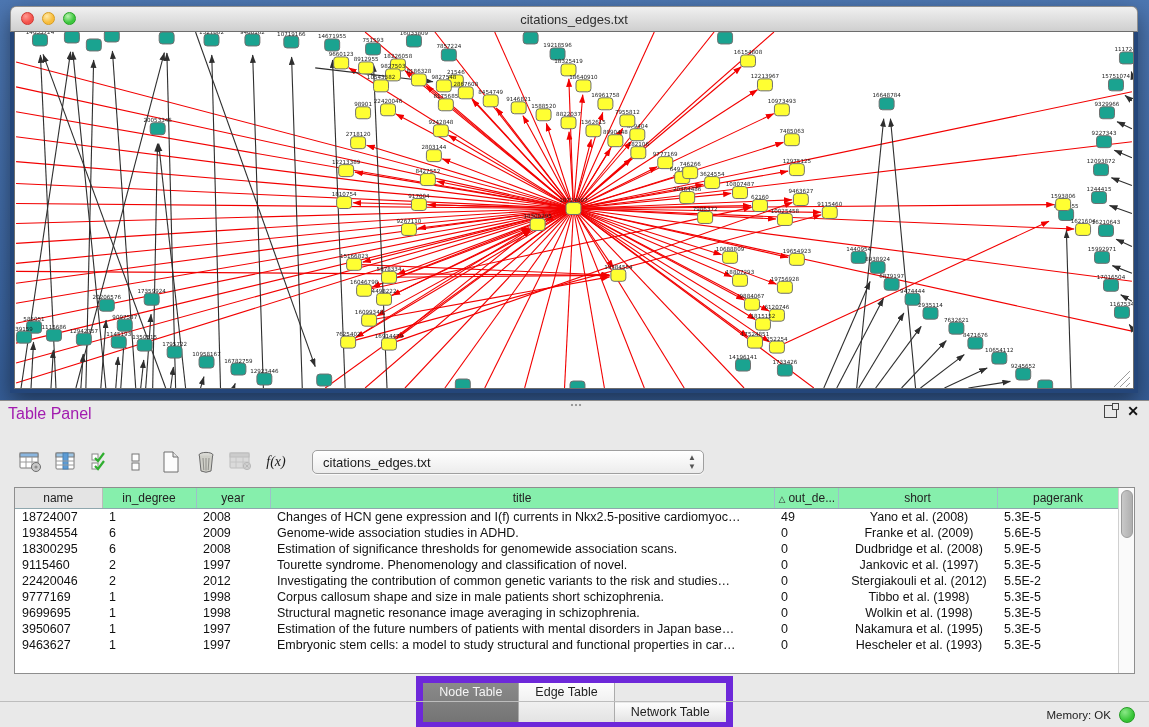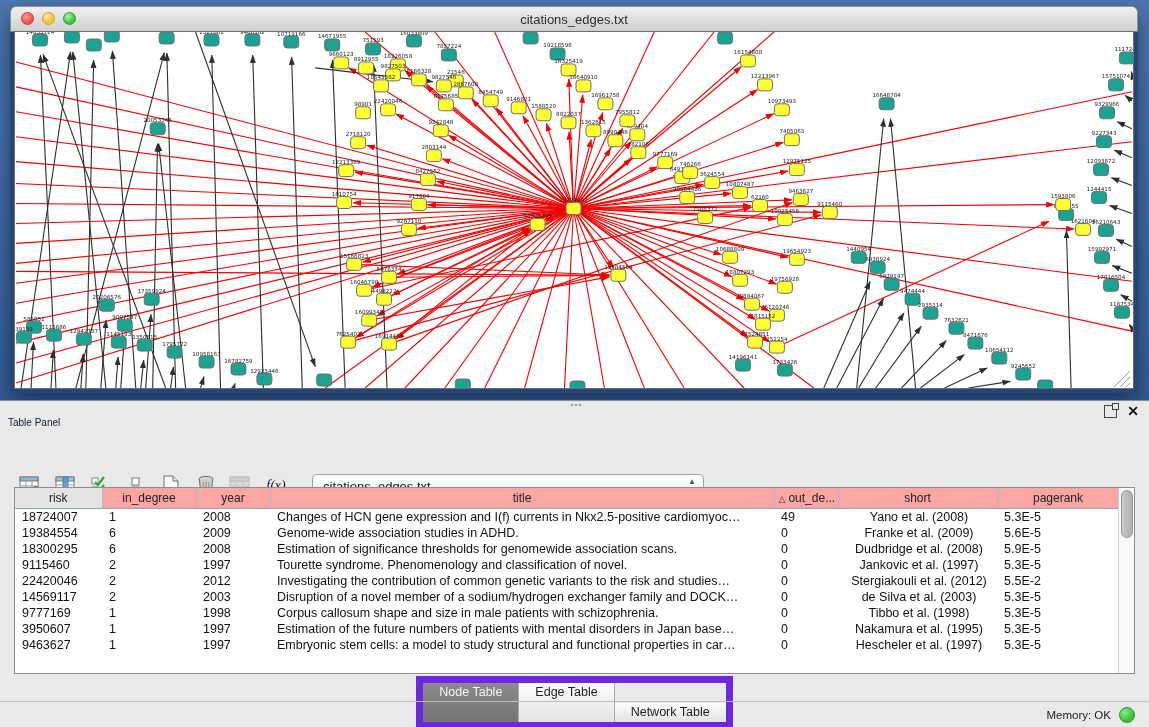--- a/index.html
+++ b/index.html
@@ -22,41 +22,41 @@
   .light.red{background:radial-gradient(circle at 35% 30%,#ff9a92,#f4534c 60%);border:1px solid #ce3631;}
   .light.yellow{background:radial-gradient(circle at 35% 30%,#ffe9a8,#f8bd3c 60%);border:1px solid #d79c1e;}
   .light.green{background:radial-gradient(circle at 35% 30%,#baf2b0,#3dc73e 60%);border:1px solid #24a323;}
   .canvas-wrap{position:absolute;left:4px;top:25px;width:1120px;height:358px;
     background:#ffffff;overflow:hidden;border:1px solid #6d6d6d;box-sizing:border-box;}
   .canvas-wrap svg{display:block;}
   
   .table-panel{position:absolute;left:0;top:400px;width:1149px;height:327px;
     background:#e9e9e9;border-top:1px solid #8a8a8a;}
   .panel-header{position:absolute;left:0;top:0;width:100%;height:22px;}
-  .panel-title{position:absolute;left:8px;top:16px;font-size:10px;color:#0f172a;}
+  .panel-title{position:absolute;left:8px;top:4px;font-size:16px;color:#a21caf;}
   .panel-header-icons{position:absolute;right:10px;top:3px;display:flex;gap:10px;align-items:center;}
   .float-ico{width:11px;height:11px;border:1px solid #444;position:relative;}
   .float-ico:before{content:"";position:absolute;right:-3px;top:-3px;width:5px;height:5px;border:1px solid #444;background:#e9e9e9;}
   .close-ico{font-size:14px;font-weight:bold;color:#111;line-height:14px;cursor:default;}
   .splitter{position:absolute;left:570px;top:2px;width:12px;height:4px;
     background:radial-gradient(circle,#9a9a9a 1px,transparent 1.6px);background-size:4px 4px;}
-  .toolbar{position:absolute;left:18px;top:44px;height:34px;display:flex;align-items:center;gap:9px;margin-top:24px;}
+  .toolbar{position:absolute;left:18px;top:44px;height:34px;display:flex;align-items:center;gap:9px;}
   .tbtn{width:26px;height:26px;display:flex;align-items:center;justify-content:center;}
   .tbtn svg{display:block;}
   .fx{font-size:14px;color:#1a1a1a;font-style:italic;font-family:"Liberation Serif",serif;}
   .combo{margin-left:14px;width:390px;height:22px;border:1px solid #9f9f9f;border-radius:5px;
     background:linear-gradient(180deg,#ffffff,#ececec);display:flex;align-items:center;position:relative;
     box-shadow:0 1px 1px rgba(255,255,255,.8);}
   .combo .val{font-size:13px;color:#1a1a1a;padding-left:10px;}
   .combo .stepper{position:absolute;right:7px;top:2px;font-size:8px;line-height:9px;color:#555;text-align:center;}
   
   .tablewrap{position:absolute;left:14px;top:86px;width:1121px;height:187px;
     background:#fff;border:1px solid #8e8e8e;box-sizing:border-box;overflow:hidden;}
   table.grid{border-collapse:collapse;table-layout:fixed;width:1104px;}
-  table.grid th{height:20px;background:#fca5a5;border-right:1px solid #9dbfca;border-bottom:1px solid #8fa7ae;
+  table.grid th{height:20px;background:#86efac;border-right:1px solid #9dbfca;border-bottom:1px solid #8fa7ae;
     font-size:12px;font-weight:normal;color:#222;text-align:center;padding:0 4px;overflow:hidden;white-space:nowrap;}
   table.grid th.gray{background:#e4e4e4;border-right:1px solid #bbb;}
   table.grid td{height:16px;font-size:12.5px;color:#111;padding:0 4px 0 7px;
     overflow:hidden;white-space:nowrap;text-overflow:ellipsis;}
   table.grid td.center{text-align:center;}
   .sort-tri{font-size:9px;margin-right:3px;color:#333;}
   .vscroll{position:absolute;right:0;top:0;width:15px;height:100%;background:#fafafa;border-left:1px solid #d0d0d0;}
   .vthumb{position:absolute;left:2px;top:2px;width:10px;height:46px;border-radius:6px;
     background:linear-gradient(90deg,#c9c9c9,#aeaeae);border:1px solid #9b9b9b;}
   
@@ -588,21 +588,21 @@
           <col style="width: 87px;">
           <col style="width: 94px;">
           <col style="width: 74px;">
           <col style="width: 504px;">
           <col style="width: 64px;">
           <col style="width: 159px;">
           <col style="width: 122px;">
         </colgroup>
       <thead>
           <tr>
-            <th class="gray">risk</th>
+            <th class="gray">name</th>
             <th>in_degree</th>
             <th>year</th>
             <th>title</th>
             <th><span class="sort-tri">△</span>out_de...</th>
             <th>short</th>
             <th>pagerank</th>
           </tr>
         </thead>
       <tbody>
           <tr>
@@ -644,53 +644,53 @@
           <tr>
             <td>22420046</td>
             <td>2</td>
             <td>2012</td>
             <td>Investigating the contribution of common genetic variants to the risk and studies…</td>
             <td>0</td>
             <td class="center">Stergiakouli et al. (2012)</td>
             <td>5.5E-2</td>
           </tr>
           <tr>
-            <td>14569117</td>
-            <td>2</td>
-            <td>2003</td>
-            <td>Disruption of a novel member of a sodium/hydrogen exchanger family and DOCK…</td>
-            <td>0</td>
-            <td class="center">de Silva et al. (2003)</td>
-            <td>5.3E-5</td>
-          </tr>
-          <tr>
             <td>9777169</td>
             <td>1</td>
             <td>1998</td>
-            <td>Corpus callosum shape and size in male patients with schizophrenia.</td>
+            <td>Corpus callosum shape and size in male patients short schizophrenia.</td>
             <td>0</td>
             <td class="center">Tibbo et al. (1998)</td>
+            <td>5.3E-5</td>
+          </tr>
+          <tr>
+            <td>9699695</td>
+            <td>1</td>
+            <td>1998</td>
+            <td>Structural magnetic resonance image averaging in schizophrenia.</td>
+            <td>0</td>
+            <td class="center">Wolkin et al. (1998)</td>
             <td>5.3E-5</td>
           </tr>
           <tr>
             <td>3950607</td>
             <td>1</td>
             <td>1997</td>
             <td>Estimation of the future numbers of patients with mental disorders in Japan base…</td>
             <td>0</td>
             <td class="center">Nakamura et al. (1995)</td>
             <td>5.3E-5</td>
           </tr>
           <tr>
             <td>9463627</td>
             <td>1</td>
             <td>1997</td>
             <td>Embryonic stem cells: a model to study structural and functional properties in car…</td>
             <td>0</td>
-            <td class="center">Hescheler et al. (1997)</td>
+            <td class="center">Hescheler et al. (1993)</td>
             <td>5.3E-5</td>
           </tr>
         </tbody>
     </table>
     <div class="vscroll">
       <div class="vthumb"></div>
     </div>
   </div>
 
   <div class="tabs">

